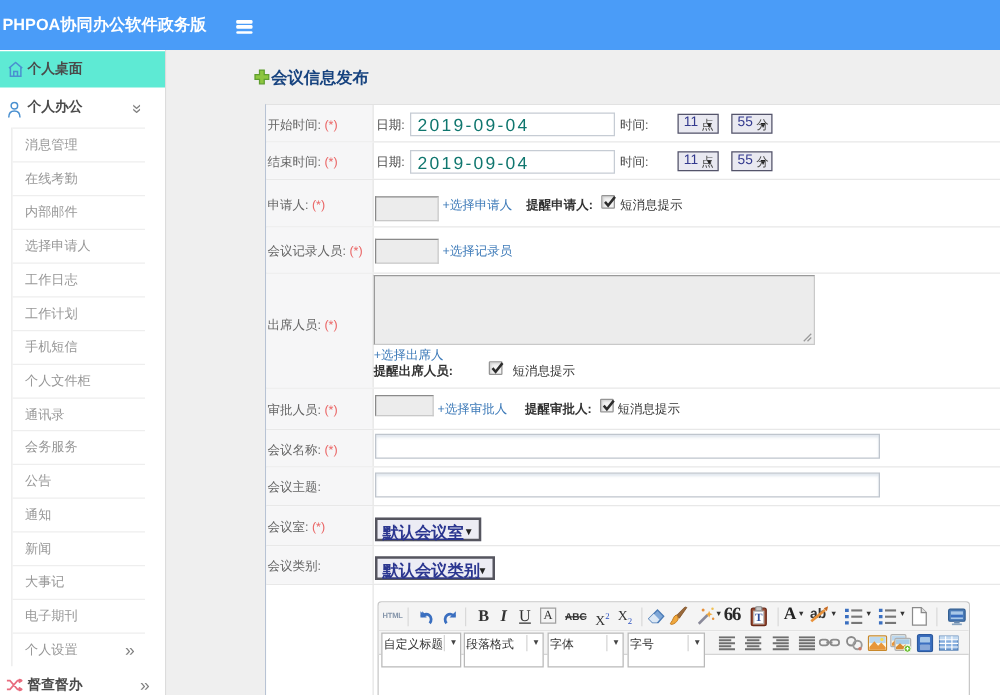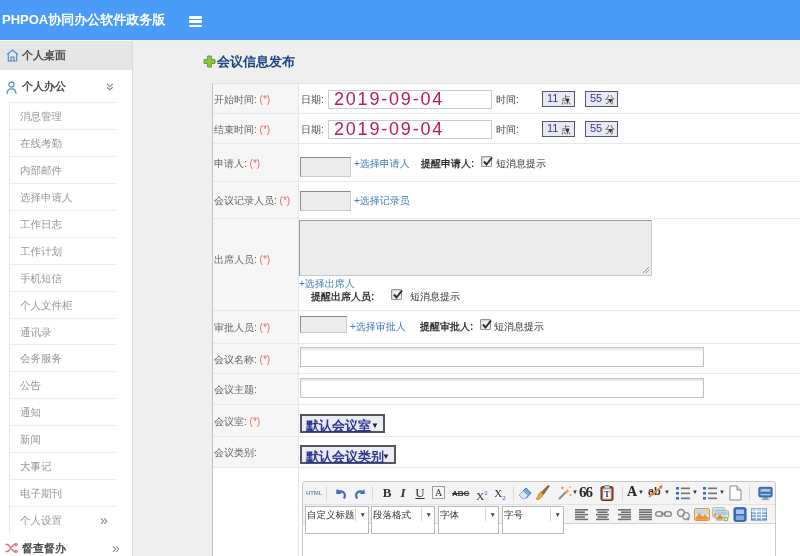--- a/index.html
+++ b/index.html
@@ -9,39 +9,39 @@
 
 #header { position:absolute; left:0; top:0; width:800px; height:40px; background:#4a9cf8; }
 #header .logo { position:absolute; left:2px; top:0; line-height:39px; color:#fff; font-size:13px; font-weight:bold; }
 #burger { position:absolute; left:189px; top:16px; width:13px; height:11px; }
 #burger div { height:2.6px; background:#fff; margin-bottom:1.8px; border-radius:1px; }
 
 
 #sidebar { position:absolute; left:0; top:40px; width:133px; height:516px; background:#fff; border-right:1px solid #dcdcdc; }
 .side-top { position:relative; height:30px; line-height:30px; font-size:11px; font-weight:bold; color:#4a4a4a; }
 .side-top .txt { position:absolute; left:22px; }
-.sel { background:#e5e5e5; height:29px; line-height:29px; margin-top:1px; }
+.sel { background:#5eead4; height:29px; line-height:29px; margin-top:1px; }
 #submenu { margin:0 16px 0 9px; border-left:1px solid #e9e9e9; }
 #submenu div { height:26.94px; line-height:26.5px; border-top:1px solid #eeeeee; padding-left:10px; font-size:10.5px; color:#979797; position:relative; }
 .chev { position:absolute; color:#808080; font-size:14px; font-weight:normal; }
 
 
 #plus { position:absolute; left:203px; top:55px; }
 #title { position:absolute; left:217px; top:53px; font-size:13px; font-weight:bold; color:#17437f; }
 
 
 #form { position:absolute; left:212px; top:83px; width:588px; background:#fff; border-left:1px solid #b8c3d4; border-top:1px solid #e2e2e2; }
 .row { position:relative; border-bottom:1px solid #e8e8e8; }
 .lbl { position:absolute; left:0; top:0; bottom:0; width:85.5px; background:#f6f6f7; border-right:1px solid #e5e5e5; }
 .lbl span { position:absolute; left:1px; top:50%; transform:translateY(-50%); margin-top:1px; font-size:10px; color:#666; white-space:nowrap; }
 .req { color:#ea6565; }
 .ftxt { position:absolute; font-size:10px; color:#4a4a4a; white-space:nowrap; }
 .blnk { position:absolute; font-size:10px; color:#3d7ab8; white-space:nowrap; }
 .btxt { position:absolute; font-size:10px; color:#333; font-weight:bold; white-space:nowrap; }
-.inp-date { position:absolute; left:115px; width:164px; height:19px; border:1px solid #c6ccd4; background:#fff; font-size:18px; letter-spacing:1.8px; color:#be185d; font-family:"Liberation Sans",sans-serif; padding:0 5px; }
+.inp-date { position:absolute; left:115px; width:164px; height:19px; border:1px solid #c6ccd4; background:#fff; font-size:14px; letter-spacing:1.8px; color:#0f766e; font-family:"Liberation Sans",sans-serif; padding:0 5px; }
 .inp-sm { position:absolute; width:51px; height:20px; background:#ececec; border:1px solid #c9c9c9; border-top-color:#8a8a8a; border-left-color:#8a8a8a; }
 .inp-w { position:absolute; left:87px; width:404px; height:20px; background:#fff; border:1px solid #bfc5cd; box-shadow:inset 0 2px 2px rgba(190,205,220,0.45); }
 .tsel { position:absolute; height:16px; width:33px; border:1.5px solid #54546200; outline:1.5px solid #54546a; outline-offset:-1.5px; background:#e9e9f1; font-size:11px; color:#33398e; text-align:left; line-height:12px;margin-left:15px; }
 .tsel b { position:absolute; left:4px; top:0px; font-weight:normal; }
 .tsel i { position:absolute; right:3px; top:3px; font-style:normal; font-size:7px; color:#222; }
 .cb { position:absolute; width:11px; height:11px; border:1px solid #949494; border-radius:1px; background:#f4f4f4; box-shadow:inset 1px 1px 2px rgba(0,0,0,0.15); }
 .cb svg { position:absolute; left:0px; top:-1px; }
 .msel { position:absolute; left:87px; border:2px solid #55555f; background:#ececf4; }
 .msel span { position:absolute; left:4px; top:1px; font-size:13px; font-weight:bold; color:#2b3690; text-decoration:underline; }
 .msel i { position:absolute; right:4px; top:5px; font-style:normal; font-size:8px; color:#222; }
@@ -181,21 +181,21 @@
   <div class="row" style="height:92px;">
     <div class="lbl">
         <span style="margin-top:-5px;">出席人员: <b class="req" style="font-weight:normal">(*)</b></span>
       </div>
     <div style="position:absolute;left:86px;top:1px;width:353px;height:56px;background:#ececec;border:1px solid #c9c9c9;border-top-color:#9a9a9a;border-left-color:#9a9a9a;">
       <svg style="position:absolute;right:1px;bottom:1px" width="8" height="8" viewBox="0 0 8 8">
           <path d="M7 1 L1 7 M7 4 L4 7" stroke="#999" stroke-width="1"></path>
         </svg>
     </div>
     <span class="blnk" style="left:86px;top:58px;">+选择出席人</span>
-    <span class="btxt" style="left:86px;top:71px;margin-left:12px;">提醒出席人员:</span>
+    <span class="btxt" style="left:86px;top:71px;">提醒出席人员:</span>
     <span class="cb" style="left:178px;top:70px;">
         <svg width="12" height="12" viewBox="0 0 12 12">
           <path d="M2 5.5 L4.5 8.5 L10 1.5" fill="none" stroke="#2e2e2e" stroke-width="2"></path>
         </svg>
       </span>
     <span class="ftxt" style="left:197px;top:71px;color:#333;">短消息提示</span>
   </div>
 
   <div class="row" style="height:33px;">
     <div class="lbl">

